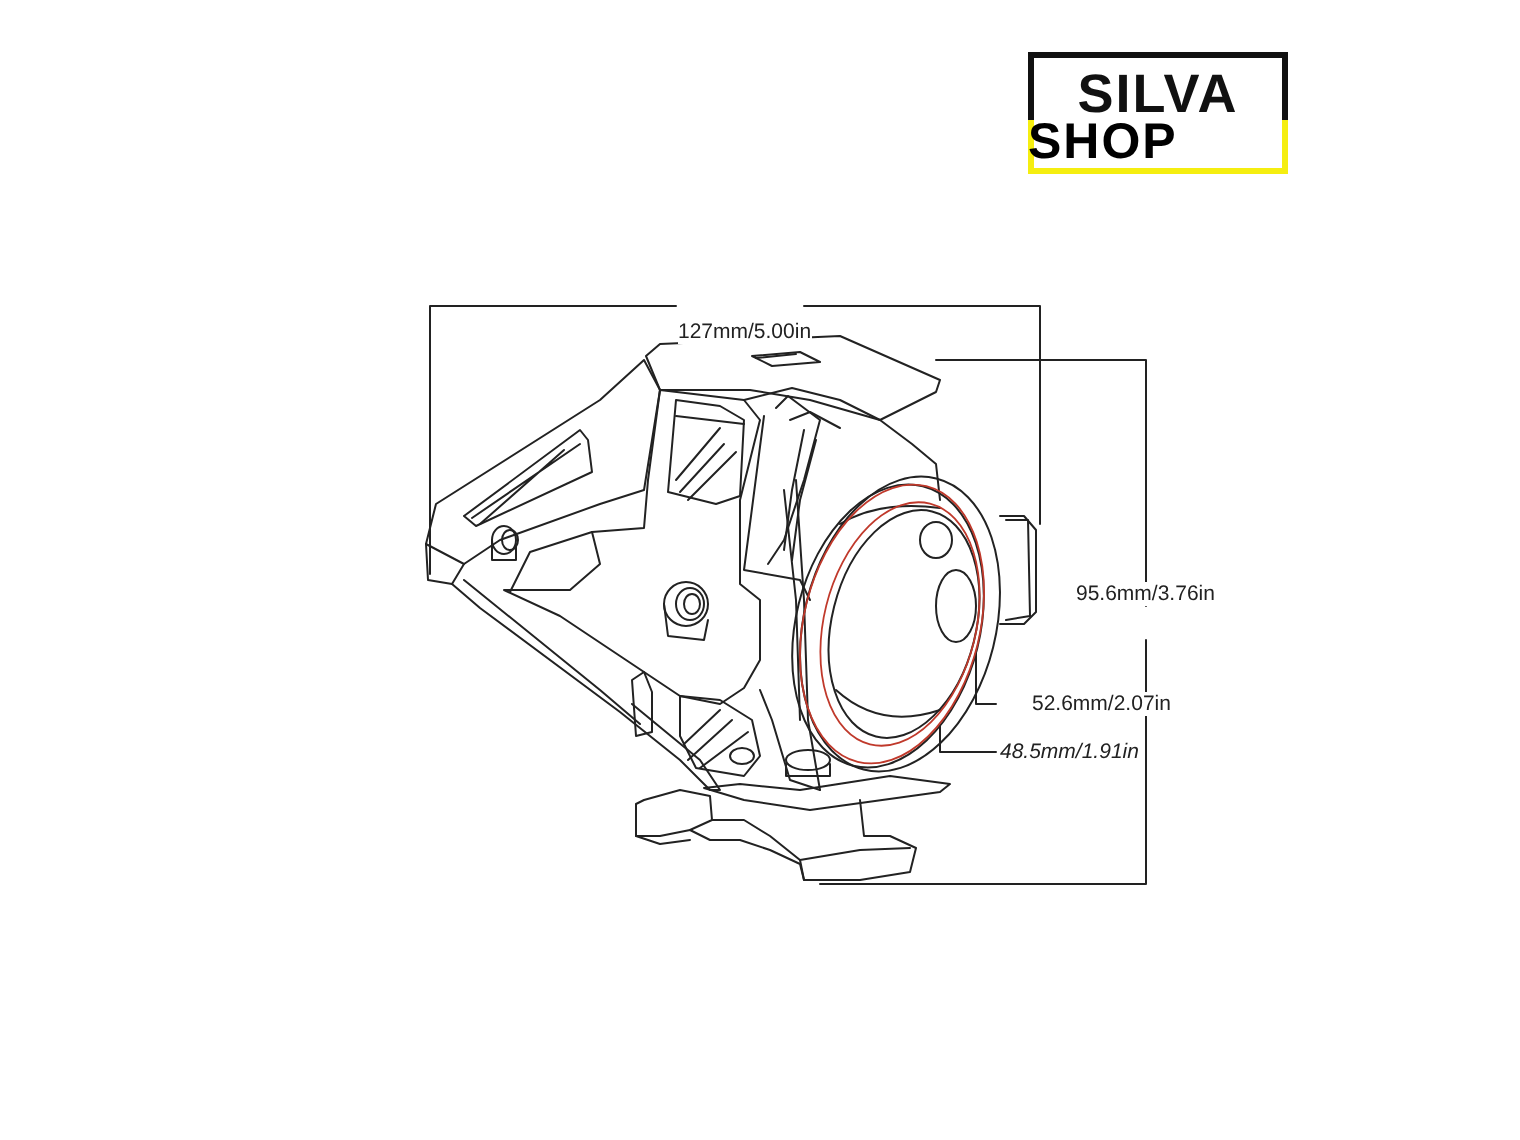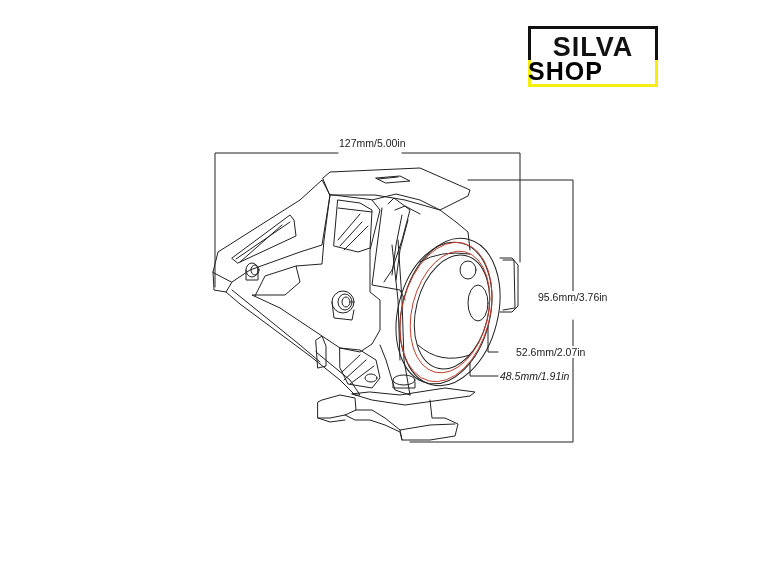--- a/index.html
+++ b/index.html
@@ -1,17 +1,17 @@
 <!DOCTYPE html>
 <html><head>
 <meta charset="utf-8">
 <style>
   html, body { margin:0; padding:0; background:#ffffff; }
   body { width:760px; height:570px; position:relative; overflow:hidden; font-family:"Liberation Sans", sans-serif; }
-  .logo { position:absolute; left:514px; top:26px; width:130px; height:68px; box-sizing:border-box;margin-left:14px; }
+  .logo { position:absolute; left:514px; top:26px; width:130px; height:68px; box-sizing:border-box; }
   .logo .frame-top { position:absolute; left:0; top:0; right:0; height:34px; border:3px solid #111; border-bottom:none; box-sizing:border-box; }
   .logo .frame-bot { position:absolute; left:0; top:34px; right:0; height:27px; border:3px solid #f5ee10; border-top:none; box-sizing:border-box; }
   .logo .line1 { position:absolute; left:0; right:0; top:8px; text-align:center; font-weight:bold; font-size:27px; letter-spacing:1px; color:#111; line-height:27px; }
   .logo .line2 { position:absolute; left:0; right:0; top:33px; text-align:left; font-weight:bold; font-size:25px; letter-spacing:1px; color:#000000; line-height:25px; }
   svg.drawing { position:absolute; left:0; top:0; }
   .dim { position:absolute; font-size:10.5px; color:#222; white-space:nowrap; background:#fff; line-height:12px; }
 </style>
 </head>
 <body>
 
@@ -102,16 +102,16 @@
     <ellipse cx="468" cy="270" rx="8" ry="9"></ellipse>
     <ellipse cx="478" cy="303" rx="10" ry="18"></ellipse>
   </g>
 
   <g fill="none" stroke="#c0392b" stroke-width="0.9">
     <ellipse cx="446" cy="312" rx="44" ry="71" transform="rotate(14 446 312)"></ellipse>
     <ellipse cx="450" cy="312" rx="38" ry="62" transform="rotate(14 450 312)"></ellipse>
   </g>
 </svg>
 
-<div class="dim" style="left:339px; top:137px;">127mm/5.00in</div>
+<div class="dim" style="left:339px; top:160px;">127mm/5.00in</div>
 <div class="dim" style="left:538px; top:291px;">95.6mm/3.76in</div>
 <div class="dim" style="left:516px; top:346px;">52.6mm/2.07in</div>
 <div class="dim" style="left:500px; top:370px;font-style:italic;">48.5mm/1.91in</div>
 
 </body></html>

